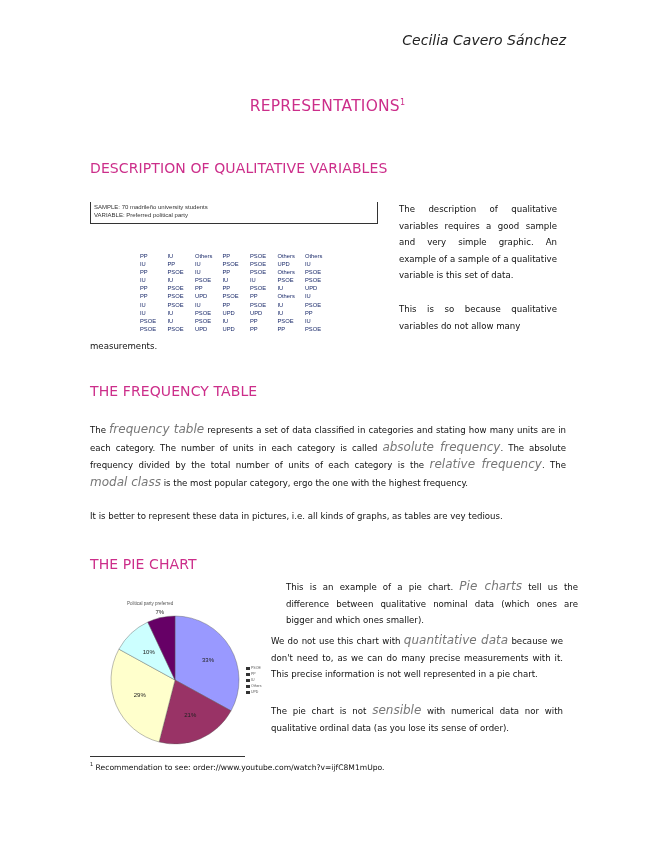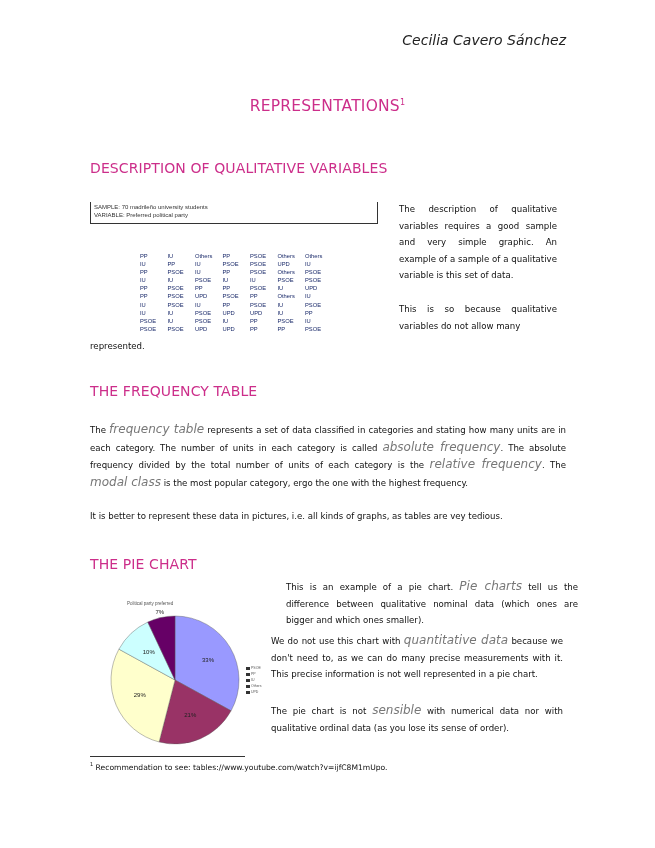--- a/index.html
+++ b/index.html
@@ -132,21 +132,21 @@
       <span class="cell">UPD</span>
       <span class="cell">UPD</span>
       <span class="cell">PP</span>
       <span class="cell">PP</span>
       <span class="cell">PSOE</span>
     </div>
   </div>
 
 <div class="p" style="left:399px; top:201px; width:158px;">The description of qualitative variables requires a good sample and very simple graphic. An example of a sample of a qualitative variable is this set of data.</div>
 <div class="p" style="left:399px; top:301px; width:158px;">This is so because qualitative variables do not allow many</div>
-<div class="p" style="left:90px; top:338px;">represented.</div>
+<div class="p" style="left:90px; top:338px;">measurements.</div>
 
 <div class="h2" style="top:383px">THE FREQUENCY TABLE</div>
 
 <div class="p" style="left:90px; top:421px; width:476px;">
   <span>The </span><span class="em">frequency table</span><span> represents a set of data classified in categories and stating how many units are in each category. The number of units in each category is called </span><span class="em">absolute frequency</span><span>. The absolute frequency divided by the total number of units of each category is the </span><span class="em">relative frequency</span><span>. The </span><span class="em">modal class</span><span> is the most popular category, ergo the one with the highest frequency.</span>
 </div>
 <div class="p" style="left:90px; top:508px; width:480px; white-space:nowrap;">It is better to represent these data in pictures, i.e. all kinds of graphs, as tables are vey tedious.</div>
 
 <div class="h2" style="top:556px">THE PIE CHART</div>
 
@@ -193,14 +193,14 @@
 </div>
 <div class="p" style="left:271px; top:632px; width:292px;">
   <span>We do not use this chart with </span><span class="em">quantitative data</span><span> because we don't need to, as we can do many precise measurements with it. This precise information is not well represented in a pie chart.</span>
 </div>
 <div class="p" style="left:271px; top:702px; width:292px;">
   <span>The pie chart is not </span><span class="em">sensible</span><span> with numerical data nor with qualitative ordinal data (as you lose its sense of order).</span>
 </div>
 
 <div class="fn-rule"></div>
 <div class="footnote">
-  <sup>1</sup> <span>Recommendation to see: tables://www.youtube.com/watch?v=ijfC8M1mUpo.</span>
+  <sup>1</sup> <span>Recommendation to see: order://www.youtube.com/watch?v=ijfC8M1mUpo.</span>
 </div>
 
 </body></html>

